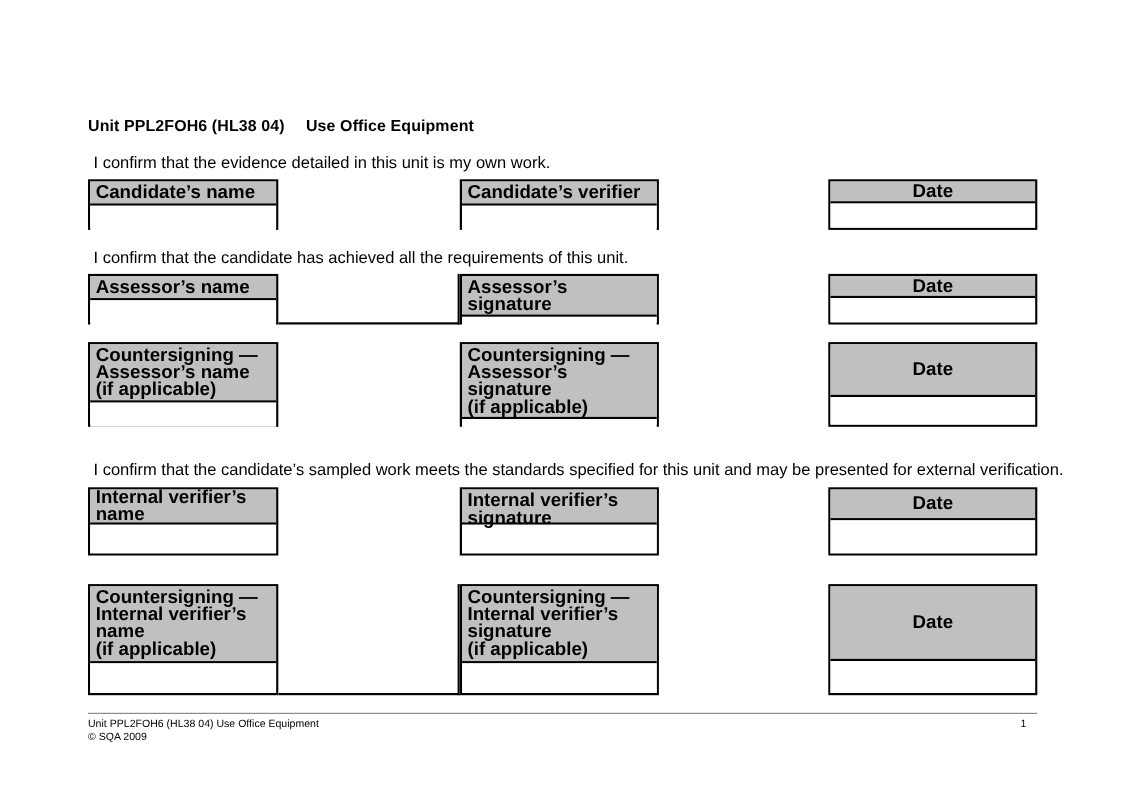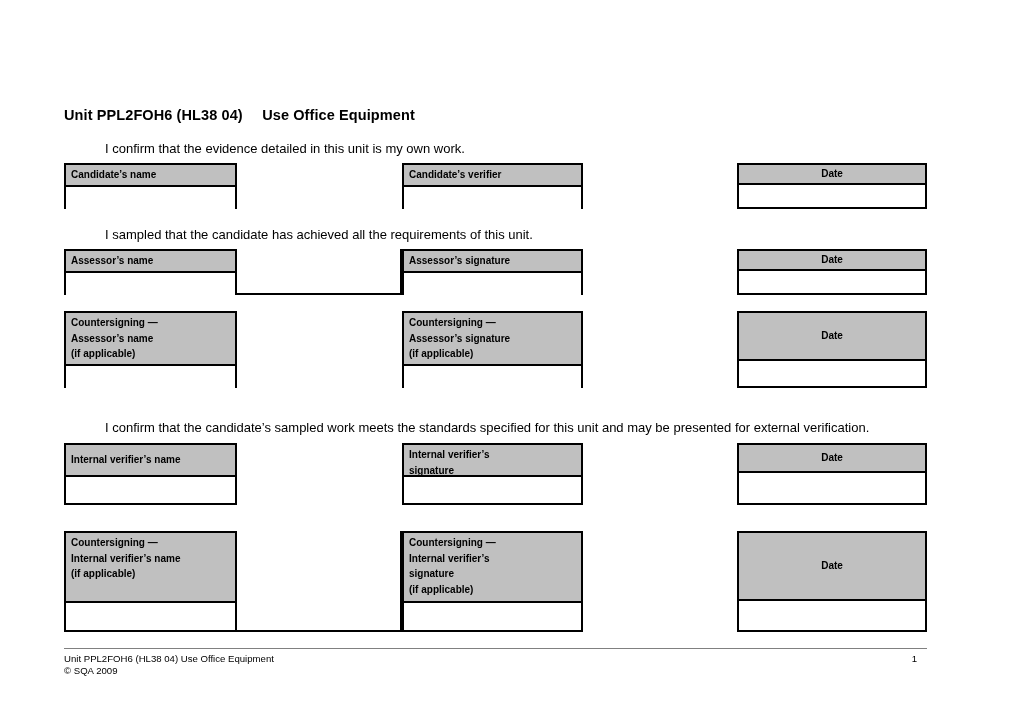--- a/index.html
+++ b/index.html
@@ -10,21 +10,21 @@
   body {
     width: 1020px; height: 720px;
     font-family: "Liberation Sans", sans-serif;
     color: #000000;
     position: relative;
     overflow: hidden;
   }
 
   .page {
     position: absolute;
-    left: 64px; top: 0;
+    left: 80px; top: 0;
     width: 863px; height: 696px;
   }
 
   
   .header {
     position: absolute;
     left: 0; top: 100px;
     width: 863px;
     height: 60px;
   }
@@ -39,36 +39,35 @@
   .logo {
     position: absolute;
     right: 0; top: -14px;
     width: 160px; height: 66px;
   }
   .logo svg { display: block; }
 
   .confirm-text {
     position: absolute;
     left: 5px;
-    font-size: 13px;
+    font-size: 15px;
     line-height: 15px;
     white-space: nowrap;
-    margin-left: 36px;
   }
 
   
   .box {
     position: absolute;
     border: 2px solid #000000;
     background: #ffffff;
   }
   .box-head {
     background: #c0c0c0;
     border-bottom: 2px solid #000000;
-    font-size: 10px;
+    font-size: 17px;
     font-weight: bold;
     line-height: 15.6px;
     padding: 2px 4px 2px 5px;
     white-space: pre-line;
   }
   .box-head.center {
     text-align: center;
     display: flex;
     align-items: center;
     justify-content: center;
@@ -146,21 +145,21 @@
   <div class="box" style="left:338px; top:163px; width:181px; height:46px;">
     <div class="box-head">Candidate’s verifier</div>
     <div class="box-body" style="height:24px;"></div>
   </div>
 
   <div class="box" style="left:673px; top:163px; width:190px; height:46px;">
     <div class="box-head center" style="height:20px;">Date</div>
     <div class="box-body" style="height:22px;"></div>
   </div>
 
-  <div class="confirm-text" style="top:227px;">I sampled that the candidate has achieved all the requirements of this unit.</div>
+  <div class="confirm-text" style="top:227px;">I confirm that the candidate has achieved all the requirements of this unit.</div>
 
   <div class="ext" style="left:173px; top:249px; width:165px; height:46px;"></div>
 
   <div class="box" style="left:0px; top:249px; width:173px; height:46px;">
     <div class="box-head">Assessor’s name</div>
     <div class="box-body" style="height:24px;"></div>
   </div>
 
   <div class="box" style="left:338px; top:249px; width:181px; height:46px;">
     <div class="box-head">Assessor’s signature</div>

